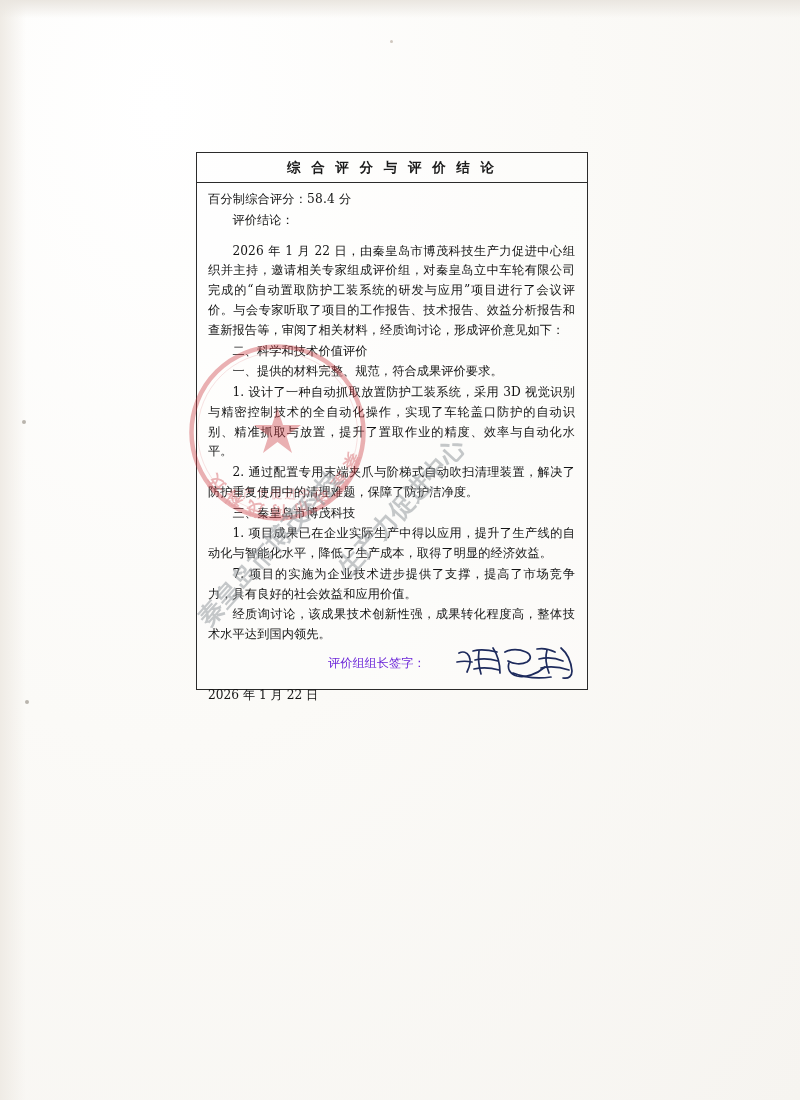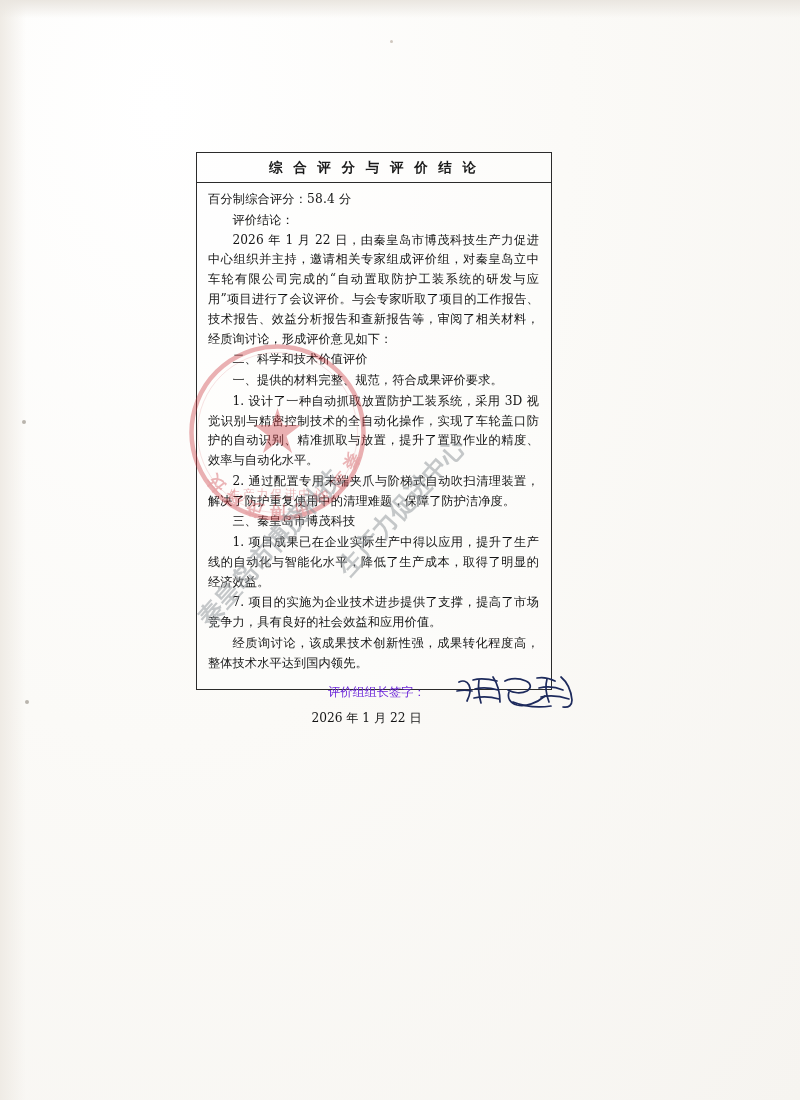--- a/index.html
+++ b/index.html
@@ -42,21 +42,21 @@
     background: #b9b4ad;
     border-radius: 50%;
     pointer-events: none;
   }
 
   
   .doc-frame {
     position: absolute;
     left: 196px;
     top: 152px;
-    width: 356px;
+    width: 392px;
     height: 538px;
     border: 1.6px solid #2b2b2b;
     background: rgba(255,255,255,0.35);
     box-sizing: border-box;
   }
 
   .title-row {
     height: 30px;
     border-bottom: 1.4px solid #2b2b2b;
     display: flex;
@@ -88,33 +88,34 @@
   .p {
     font-size: 12.2px;
     color: #141414;
     line-height: 1.62;
     text-align: justify;
     text-justify: inter-ideograph;
     margin: 0 0 1px 0;
     text-indent: 2em;
     letter-spacing: 0.1px;
   }
-  .p.tight { margin-bottom: 0; }
+  .p.tight { margin-bottom: 11px; }
 
   .sign-row {
     margin-top: 10px;
     padding-left: 120px;
     font-size: 12.2px;
     color: #6d28d9;
     position: relative;
     height: 26px;
   }
   .date-row {
+    margin-top: 6px;
     padding-right: 14px;
-    text-align: center;
+    text-align: left;
     font-size: 12.2px;
     color: #141414;
   }
 
   
   .signature {
     position: absolute;
     left: 245px;
     top: -12px;
     width: 130px;

